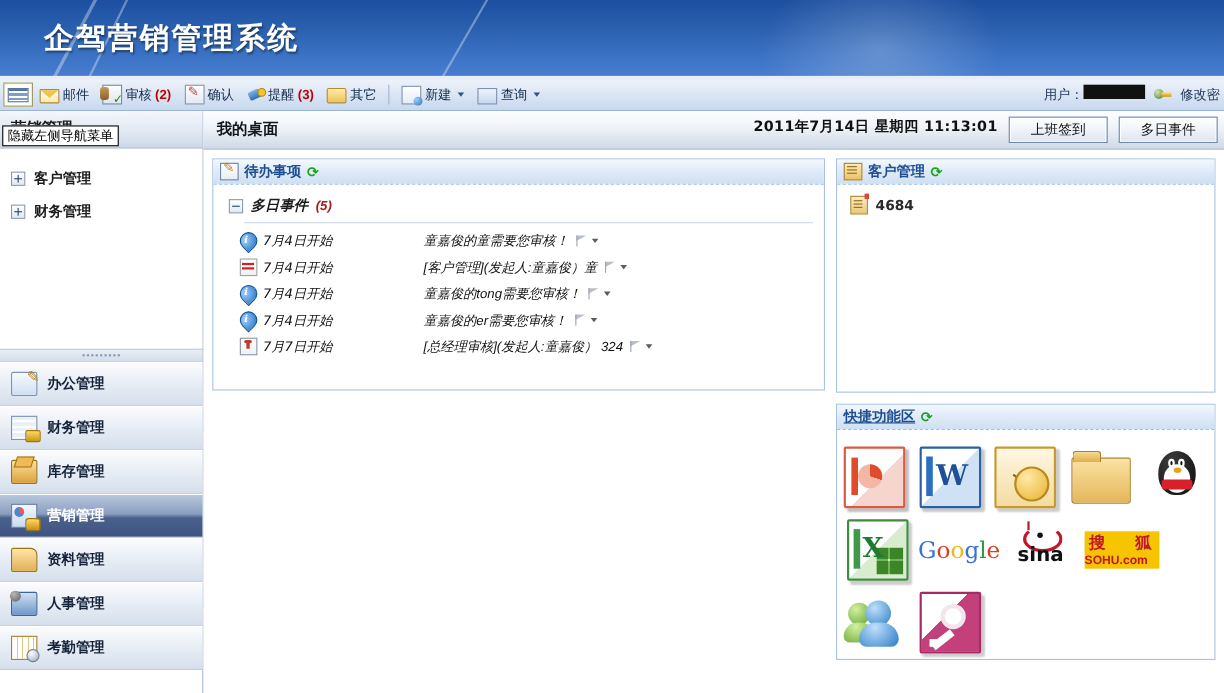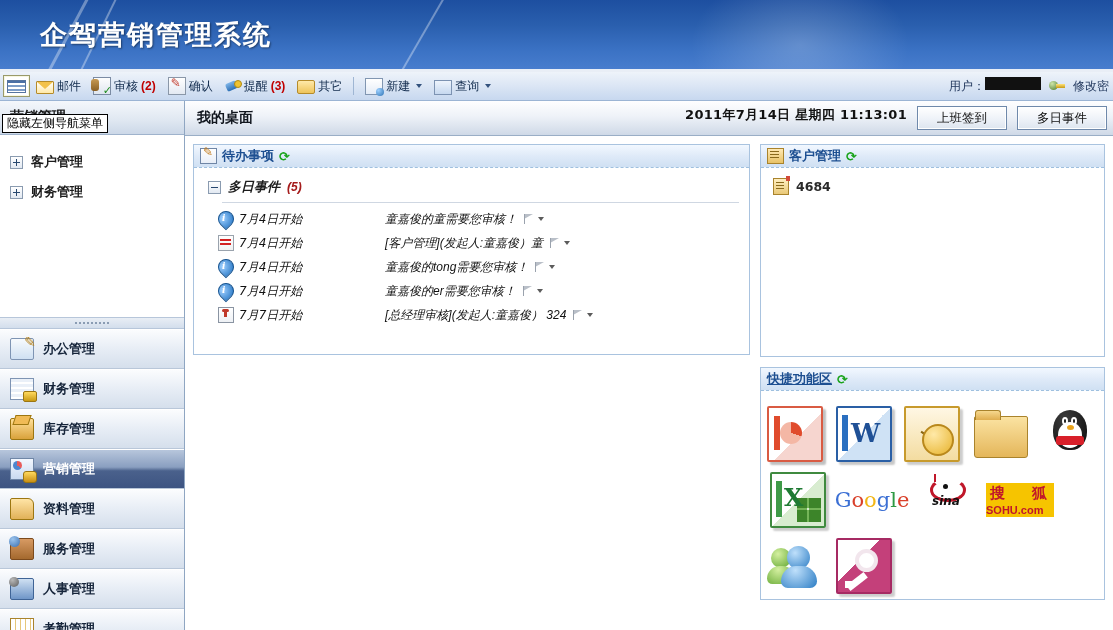--- a/index.html
+++ b/index.html
@@ -257,22 +257,22 @@
       linear-gradient(180deg,#6ab04c 0 10px,transparent 10px 12px,#6ab04c 12px 22px);
     background-blend-mode:multiply;opacity:.9;}
   .q-google{width:70px;height:30px;display:flex;align-items:center;justify-content:center;
     font-family:"DejaVu Serif",serif;font-size:21px;}
   .q-google b{font-weight:normal;}
   .g1{color:#3b6fd4;} .g2{color:#d9402a;} .g3{color:#f2b616;} .g4{color:#3b6fd4;} .g5{color:#2e9a44;} .g6{color:#d9402a;}
   .q-sina{width:64px;height:48px;position:relative;}
   .sina-eye{position:absolute;left:16px;top:2px;width:30px;height:18px;border-radius:50%;
     border:3px solid #c0172a;border-top-color:transparent;}
   .sina-ray{position:absolute;top:-2px;left:20px;width:2px;height:8px;background:#c0172a;}
-  .sina-txt{position:absolute;left:0;top:18px;width:64px;text-align:center;font-size:12px;font-weight:bold;
-    font-style:italic;color:#111;font-family:"DejaVu Sans","Liberation Sans",sans-serif;}
+  .sina-txt{position:absolute;left:0;top:18px;width:64px;text-align:center;font-size:18px;font-weight:bold;
+    color:#111;font-family:"DejaVu Sans","Liberation Sans",sans-serif;}
   .sina-dot{position:absolute;left:29px;top:8px;width:5px;height:5px;border-radius:50%;background:#111;}
   .q-sohu{width:68px;height:34px;background:#f6c400;position:relative;}
   .sohu-c{position:absolute;left:4px;top:1px;font-size:15px;font-weight:bold;color:#c0172a;}
   .sohu-c2{position:absolute;right:7px;top:1px;font-size:15px;font-weight:bold;color:#c0172a;}
   .sohu-t{position:absolute;left:0;bottom:1px;width:68px;text-align:left;font-size:11px;font-weight:bold;color:#c0172a;}
   .q-baidu{width:60px;height:50px;position:relative;}
   .bd-paw{position:absolute;top:0;width:11px;height:14px;border-radius:50%;background:#2b46c8;}
   .bd-paw:nth-child(1){left:2px;} .bd-paw:nth-child(2){left:16px;top:-2px;}
   .bd-paw:nth-child(3){left:30px;top:-2px;} .bd-paw:nth-child(4){left:44px;}
   .bd-txt{position:absolute;left:2px;top:14px;font-size:30px;font-weight:bold;color:#2b46c8;
@@ -405,24 +405,20 @@
         </div>
         <div class="mod active">
           <span class="micon mi-mkt"></span>
           <span class="t">营销管理</span>
         </div>
         <div class="mod">
           <span class="micon mi-data"></span>
           <span class="t">资料管理</span>
         </div>
         <div class="mod">
-          <span class="micon mi-svc"></span>
-          <span class="t">服务管理</span>
-        </div>
-        <div class="mod">
           <span class="micon mi-hr"></span>
           <span class="t">人事管理</span>
         </div>
         <div class="mod">
           <span class="micon mi-attend"></span>
           <span class="t">考勤管理</span>
         </div>
       </div>
     </div>
 

